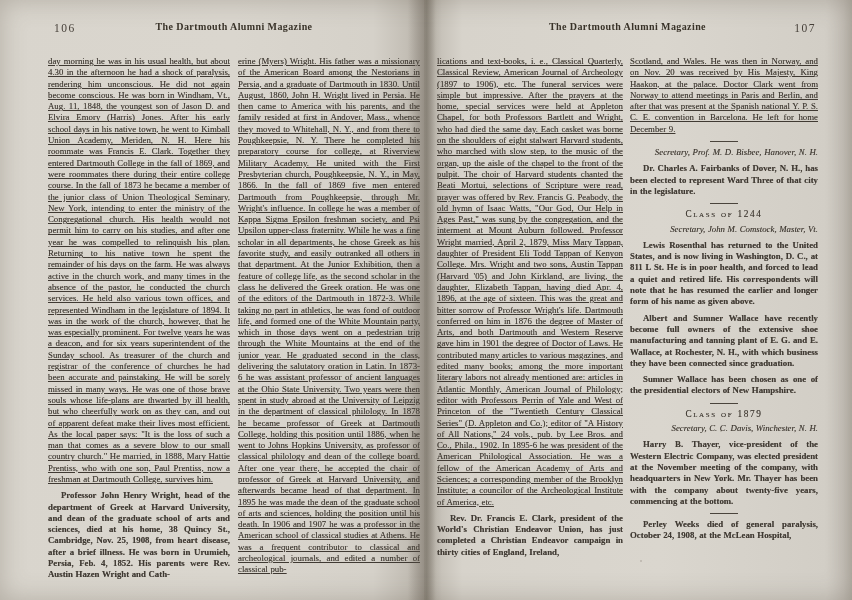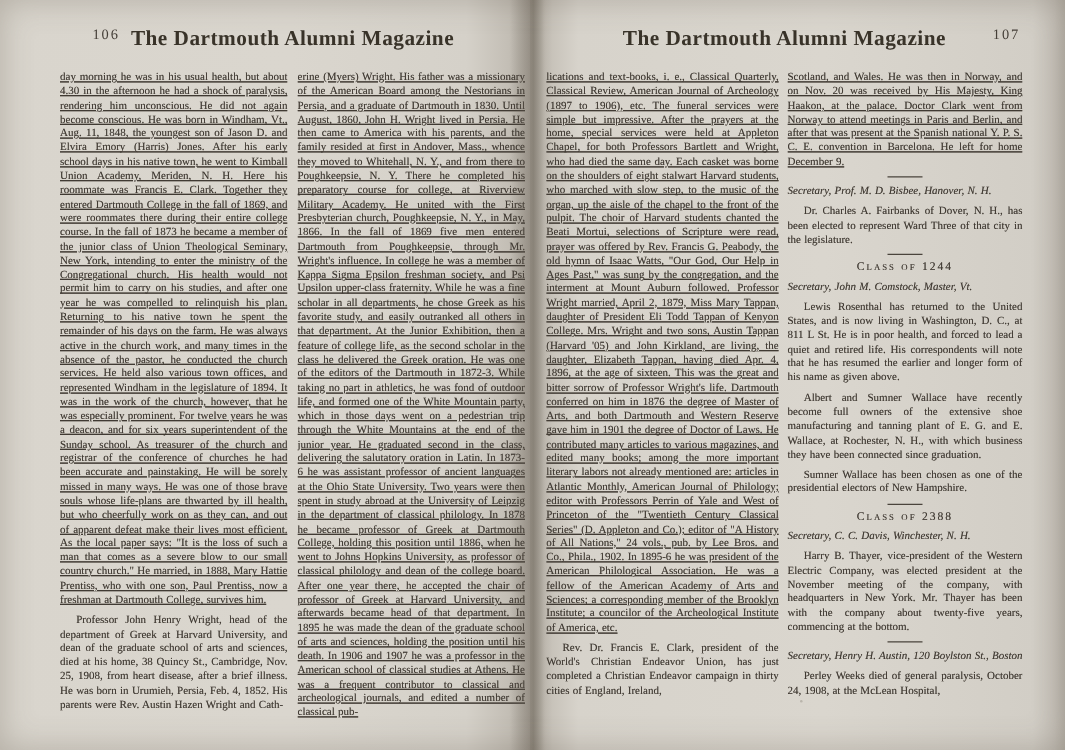--- a/index.html
+++ b/index.html
@@ -28,51 +28,51 @@
   }
   .edge-vignette {
     position: absolute; inset: 0; pointer-events: none;
     box-shadow: inset 0 0 26px rgba(90,80,66,0.30);
   }
   .page-header { position: absolute; top: 21px; height: 20px; }
   .page-left  .page-header { left: 48px; width: 372px; }
   .page-right .page-header { left: 13px; width: 381px; }
   .page-title {
     display: block; text-align: center;
-    font-size: 17px; font-weight: 700; letter-spacing: 0.4px;
+    font-size: 10px; font-weight: 700; letter-spacing: 0.4px;
     color: #393329;
   }
   .page-num {
     position: absolute; top: 1px;
     font-size: 11.5px; letter-spacing: 1.5px; color: #45exp3f38; color: #453f38;
   }
-  .num-left  { left: 6px; margin-left: 20px; }
+  .num-left  { left: 6px; }
   .num-right { right: 2px; }
   .col {
     position: absolute; top: 56px; height: 540px;
     overflow: hidden;
     font-size: 8.8px; line-height: 11.3px;
     text-align: justify;
     text-shadow: 0 0 0.4px rgba(64,58,51,0.55);
     word-spacing: 0.4px;
   }
   .page-left  .col-1 { left: 48px;  width: 182px; }
   .page-left  .col-2 { left: 238px; width: 182px; }
   .page-right .col-1 { left: 13px;  width: 186px; }
   .page-right .col-2 { left: 206px; width: 188px; }
   .para { text-indent: 13px; margin: 0; }
   .para.cont { text-indent: 0; text-decoration: underline; }
-  .col > .para:not(:first-child) { margin-top: 5px; }
+  .col > .para:not(:first-child) { margin-top: 5px; font-weight: bold; }
   .class-heading {
     text-align: center; font-variant: small-caps;
     letter-spacing: 1.6px; font-size: 9.3px;
     margin: 4px 0 3px 0; text-indent: 0;
   }
   .secretary {
-    font-style: italic; text-align: left;
+    font-style: italic; text-align: right;
     margin: 0 0 2px 0; text-indent: 0;
   }
   .separator {
     width: 28px; height: 0;
     border-top: 1.4px solid #4a443c;
     margin: 6px auto 5px auto;
   }
   .speck { position: absolute; border-radius: 50%; background: rgba(90,82,70,0.25); pointer-events: none; }
 </style>
 </head>
@@ -108,25 +108,24 @@
         <div class="separator"></div>
         <div class="secretary">Secretary, Prof. M. D. Bisbee, Hanover, N. H.</div>
         <div class="para">Dr. Charles A. Fairbanks of Dover, N. H., has been elected to represent Ward Three of that city in the legislature.</div>
         <div class="separator"></div>
         <div class="class-heading">Class of 1244</div>
         <div class="secretary">Secretary, John M. Comstock, Master, Vt.</div>
         <div class="para">Lewis Rosenthal has returned to the United States, and is now living in Washington, D. C., at 811 L St. He is in poor health, and forced to lead a quiet and retired life. His correspondents will note that he has resumed the earlier and longer form of his name as given above.</div>
         <div class="para">Albert and Sumner Wallace have recently become full owners of the extensive shoe manufacturing and tanning plant of E. G. and E. Wallace, at Rochester, N. H., with which business they have been connected since graduation.</div>
         <div class="para">Sumner Wallace has been chosen as one of the presidential electors of New Hampshire.</div>
         <div class="separator"></div>
-        <div class="class-heading">Class of 2388</div>
+        <div class="class-heading">Class of 1879</div>
         <div class="secretary">Secretary, C. C. Davis, Winchester, N. H.</div>
         <div class="para">Harry B. Thayer, vice-president of the Western Electric Company, was elected president at the November meeting of the company, with headquarters in New York. Mr. Thayer has been with the company about twenty-five years, commencing at the bottom.</div>
         <div class="separator"></div>
-        <div class="secretary">Secretary, Henry H. Austin, 120 Boylston St., Boston</div>
         <div class="para">Perley Weeks died of general paralysis, October 24, 1908, at the McLean Hospital,</div>
       </div>
   </div>
 
   <div class="gutter"></div>
   <div class="edge-vignette"></div>
 
   <div class="speck" style="left:120px; top:480px; width:2px; height:2px;"></div>
   <div class="speck" style="left:720px; top:430px; width:2px; height:2px;"></div>
   <div class="speck" style="left:640px; top:560px; width:2px; height:2px;"></div>

